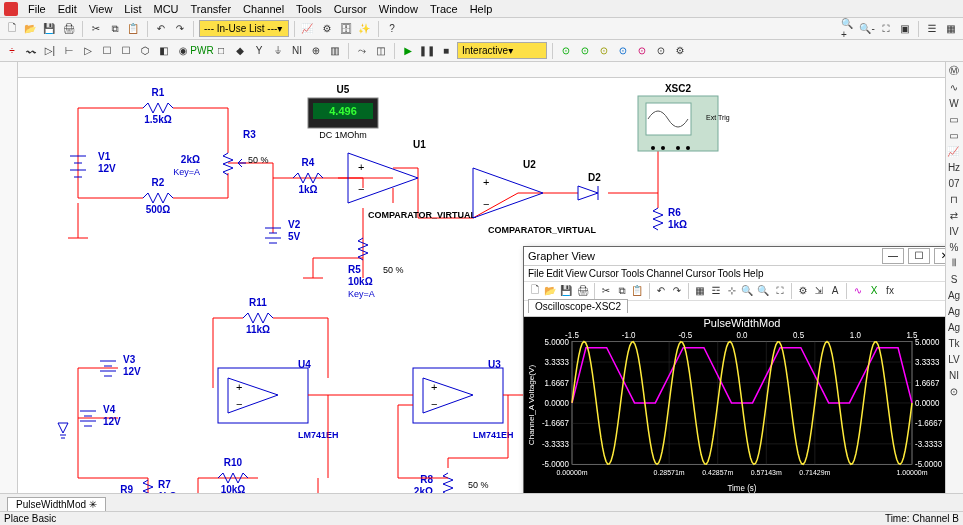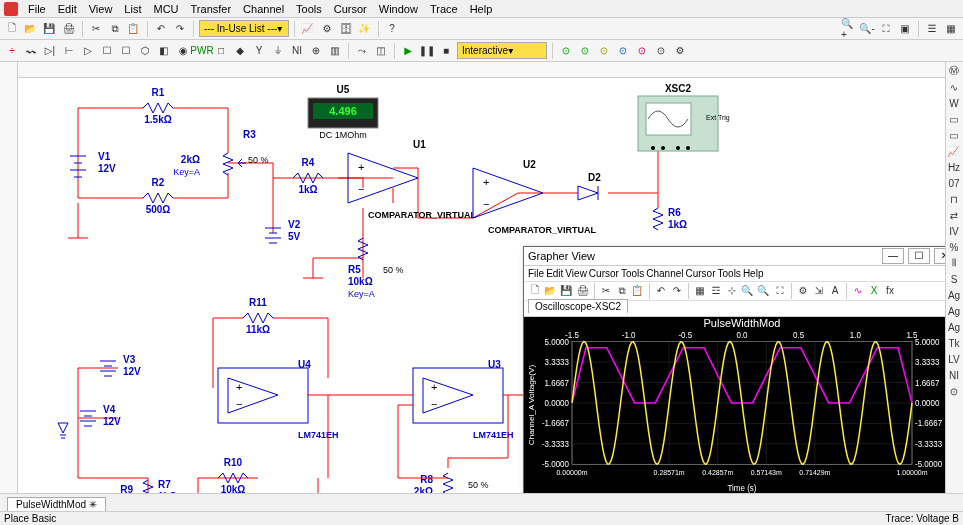--- a/index.html
+++ b/index.html
@@ -387,14 +387,14 @@
     <div class="tbtn">NI</div>
     <div class="tbtn">⊙</div>
   </div>
 </div>
 
 <div class="tabs">
   <div class="tab"><span>PulseWidthMod</span> ✳</div>
 </div>
 <div class="status">
   <span>Place Basic</span>
-  <span>Trace: Voltage B</span>
+  <span>Time: Channel B</span>
 </div>
 
 </body></html>

